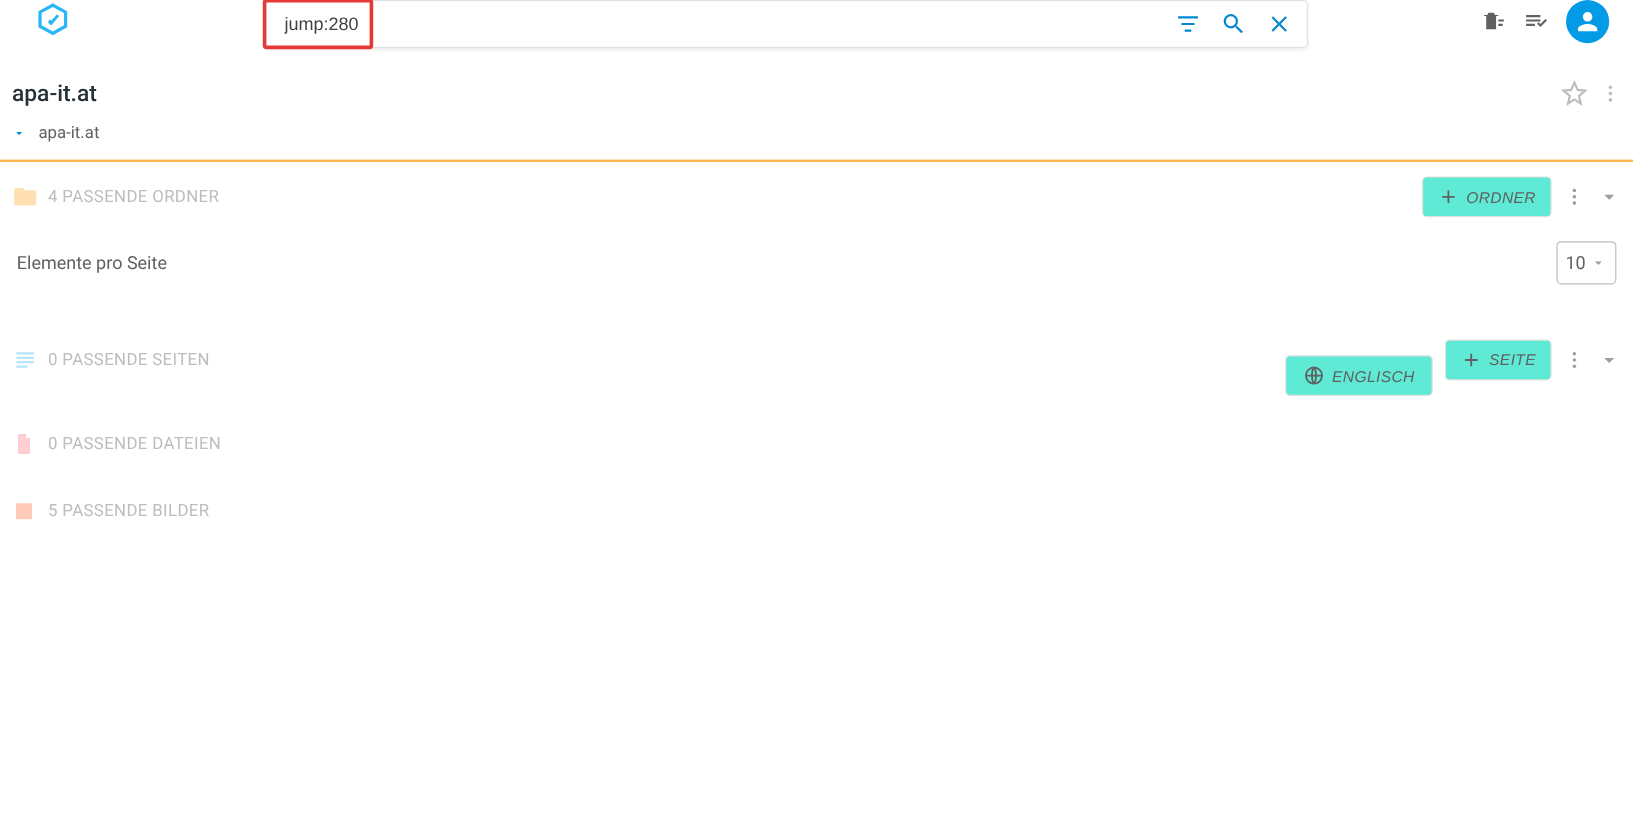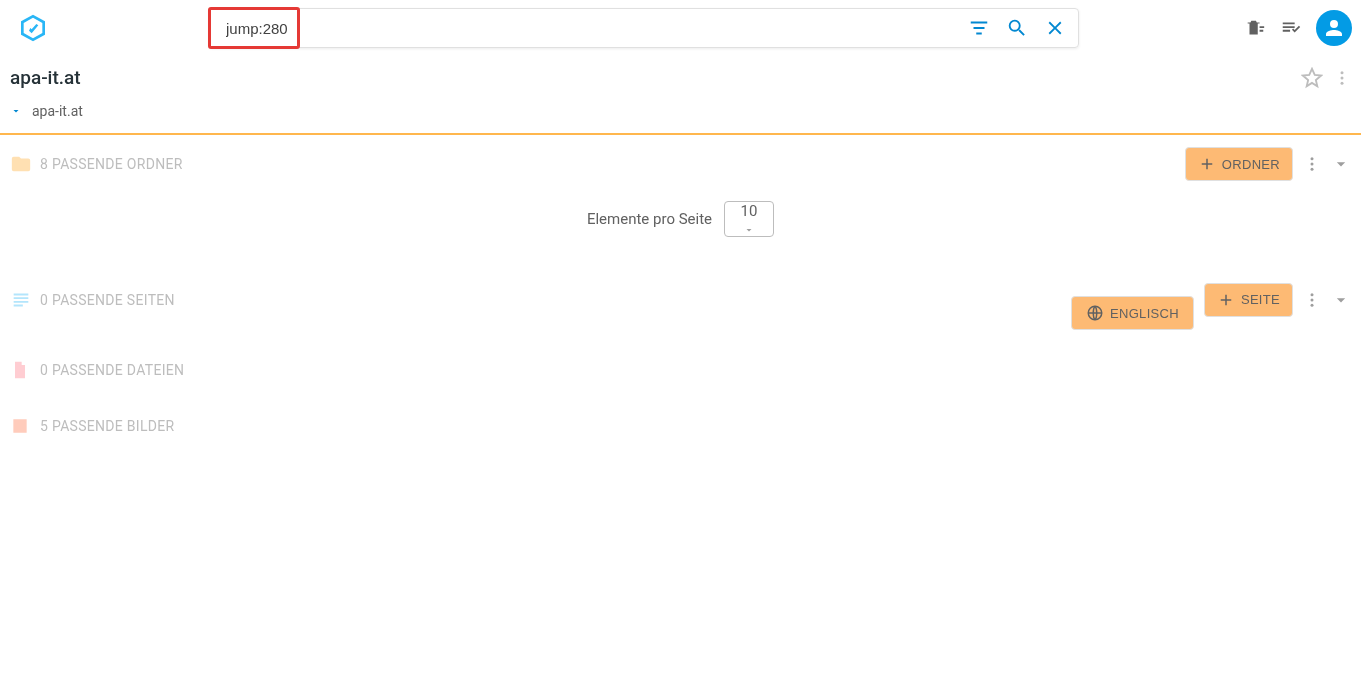--- a/index.html
+++ b/index.html
@@ -1,43 +1,43 @@
 <!DOCTYPE html>
 <html><head>
 <meta charset="utf-8">
 <style>
 * { margin: 0; padding: 0; box-sizing: border-box; }
 body { font-family: Roboto, Arial, sans-serif; background: #fff; color: #212121; width: 1361px; height: 698px; overflow: hidden; }
 
-.header { display: flex; align-items: center; height: 56px; padding: 0 9px; }
+.header { display: flex; align-items: flex-start; height: 56px; padding: 0 20px; }
 .logo { width: 32px; height: 32px; margin-left: 8px; margin-right: 160px; }
 .search-container { flex: 0 0 870px; height: 40px; border: 1px solid #e0e0e0; border-radius: 4px; box-shadow: 0 1px 3px rgba(0,0,0,0.08); display: flex; align-items: center; padding: 0 8px; position: relative; }
 .search-highlight { position: absolute; left: -2px; top: -2px; width: 92px; height: 42px; border: 3px solid #e53935; border-radius: 3px; pointer-events: none; }
 .search-input { flex: 1; border: none; outline: none; font-size: 15px; color: #424242; padding: 0 8px; background: transparent; }
 .search-actions { display: flex; gap: 16px; align-items: center; padding-right: 4px; }
 .header-right { margin-left: auto; display: flex; align-items: center; gap: 14px; }
 .avatar { width: 36px; height: 36px; border-radius: 50%; background: #039be5; display: flex; align-items: center; justify-content: center; }
 
 .titlebar { display: flex; align-items: center; padding: 10px 10px 8px; }
 .title { font-size: 19px; font-weight: 500; color: #263238; }
 .title-actions { margin-left: auto; display: flex; align-items: center; gap: 10px; color: #bdbdbd; }
 
 .breadcrumb { display: flex; align-items: center; gap: 10px; padding: 6px 10px 14px; font-size: 14px; color: #616161; }
 .divider-orange { height: 2px; background: #ffb74d; width: 100%; }
 
 .section { display: flex; align-items: center; padding: 12px 10px; min-height: 56px; }
 .section .icon-slot { width: 30px; display: flex; justify-content: flex-start; }
 .section .label { font-size: 14px; color: #bdbdbd; letter-spacing: 0.3px; }
 .section .right { margin-left: auto; display: flex; align-items: center; gap: 10px; }
 
-.btn { border: 1px solid #e0e0e0; background: #fdba74; border-radius: 4px; height: 34px; padding: 0 12px; display: inline-flex; align-items: center; gap: 6px; font-size: 13px; color: #616161; cursor: pointer; letter-spacing: 0.3px; }
+.btn { border: 1px solid #e0e0e0; background: #5eead4; border-radius: 4px; height: 34px; padding: 0 12px; display: inline-flex; align-items: center; gap: 6px; font-size: 13px; color: #616161; cursor: pointer; letter-spacing: 0.3px; font-style: italic; }
 .btn.lang { padding: 0 14px; margin-top: 27px; }
 
-.pager { display: flex; align-items: center; justify-content: center; padding: 8px 14px 20px; gap: 12px; font-size: 15px; color: #616161; }
-.pager .select { border: 1px solid #bdbdbd; border-radius: 4px; height: 36px; width: 50px; display: flex; align-items: center; justify-content: center; gap: 4px; font-size: 15px; color: #616161; flex-direction: column; }
+.pager { display: flex; align-items: center; justify-content: space-between; padding: 8px 14px 20px; gap: 12px; font-size: 15px; color: #616161; }
+.pager .select { border: 1px solid #bdbdbd; border-radius: 4px; height: 36px; width: 50px; display: flex; align-items: center; justify-content: center; gap: 4px; font-size: 15px; color: #616161; }
 
 svg { display: block; }
 .icon-grey { fill: #9e9e9e; }
 .icon-blue { fill: #0288d1; }
 .icon-lblue { fill: #29b6f6; }
 .icon-dark { fill: #616161; }
 .icon-peach { fill: #ffe0b2; }
 .icon-pinkfile { fill: #ffcdd2; }
 .icon-peachimg { fill: #ffccbc; }
 </style>
@@ -122,21 +122,21 @@
 </div>
 
 <div class="divider-orange"></div>
 
 <div class="section">
   <span class="icon-slot">
       <svg width="22" height="22" viewBox="0 0 24 24">
         <path class="icon-peach" d="M10 4H4a2 2 0 00-2 2v12a2 2 0 002 2h16a2 2 0 002-2V8a2 2 0 00-2-2h-8z"></path>
       </svg>
     </span>
-  <span class="label">8 PASSENDE ORDNER</span>
+  <span class="label">4 PASSENDE ORDNER</span>
   <div class="right">
     <button class="btn">
       <svg width="18" height="18" viewBox="0 0 24 24">
           <path class="icon-dark" d="M19 13h-6v6h-2v-6H5v-2h6V5h2v6h6z"></path>
         </svg>
       <span>ORDNER</span>
     </button>
     <span>
         <svg width="18" height="18" viewBox="0 0 24 24">
           <circle cx="12" cy="5" r="2" class="icon-grey"></circle>

